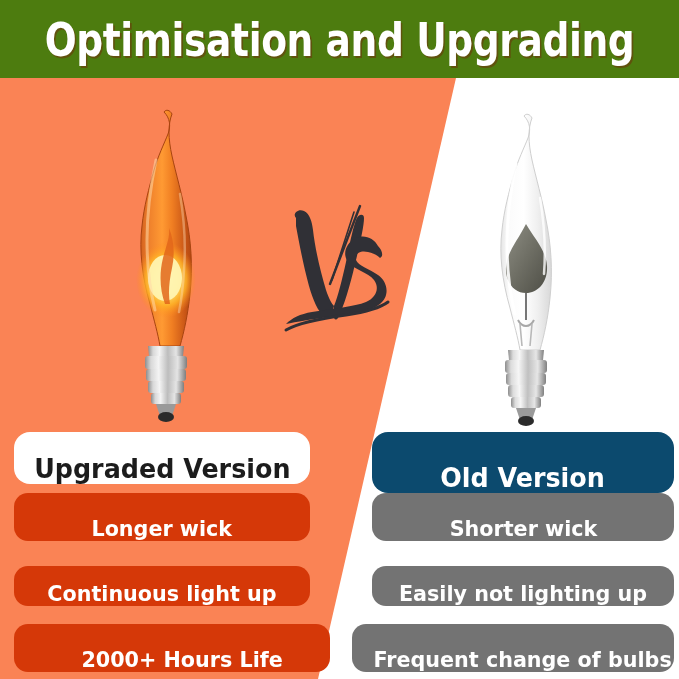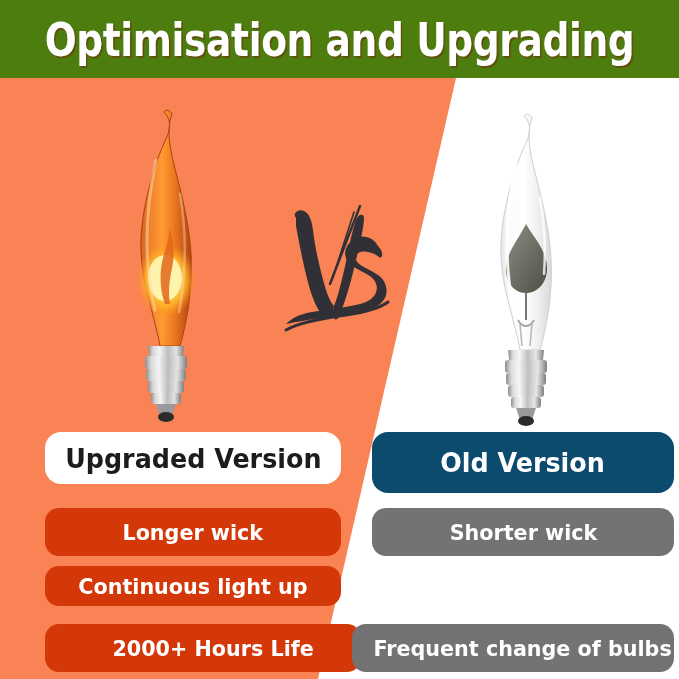--- a/index.html
+++ b/index.html
@@ -50,26 +50,25 @@
 
   .bulb-left{left:118px;top:108px;}
   .bulb-right{left:478px;top:112px;}
 
   
   .vs-mark{position:absolute;left:282px;top:200px;z-index:4;}
 
   
   .pill{
     position:absolute;z-index:5;
-    display:flex;align-items:center;justify-content:center;
+    display:flex;align-items:flex-end;justify-content:center;
     border-radius:14px;
     font-family:"DejaVu Sans",sans-serif;
     font-weight:700;
     white-space:nowrap;
-    margin-left:31px;
   }
   .pill-title{
     font-size:27px;
     border-radius:16px;
     transform:none;
   }
   .pill-feat{font-size:22px;}
 
   .p-left{left:14px;width:296px;}
   .p-right{right:5px;width:302px;}
@@ -78,21 +77,21 @@
     top:432px;height:52px;
     background:#FFFFFF;color:#1c1c1c;
   }
   .title-right{
     top:432px;height:61px;
     background:#0c4a6e;color:#ffffff;
   }
   .feat-left{background:#D53808;color:#ffffff;}
   .feat-right{background:#737373;color:#ffffff;}
 
-  .row1{top:508px;height:48px;}
+  .row1{top:493px;height:48px;}
   .row2{top:566px;height:40px;}
   .row3{top:624px;height:48px;padding-left:20px;}
 
   .pill span{display:block;transform:scaleX(0.94);}
 </style>
 </head>
 <body>
 
 <div class="poster">
 
@@ -250,18 +249,21 @@
   </div>
 
   <div class="pill pill-title p-right title-right">
     <span>Old Version</span>
   </div>
 
   <div class="pill pill-feat p-right feat-right row1">
     <span>Shorter wick</span>
   </div>
 
+  <div class="pill pill-feat p-right feat-right row2">
+    <span>Easily not lighting up</span>
+  </div>
 
   <div class="pill pill-feat p-right feat-right row3">
     <span>Frequent change of bulbs</span>
   </div>
 
 </div>
 
 </body></html>

